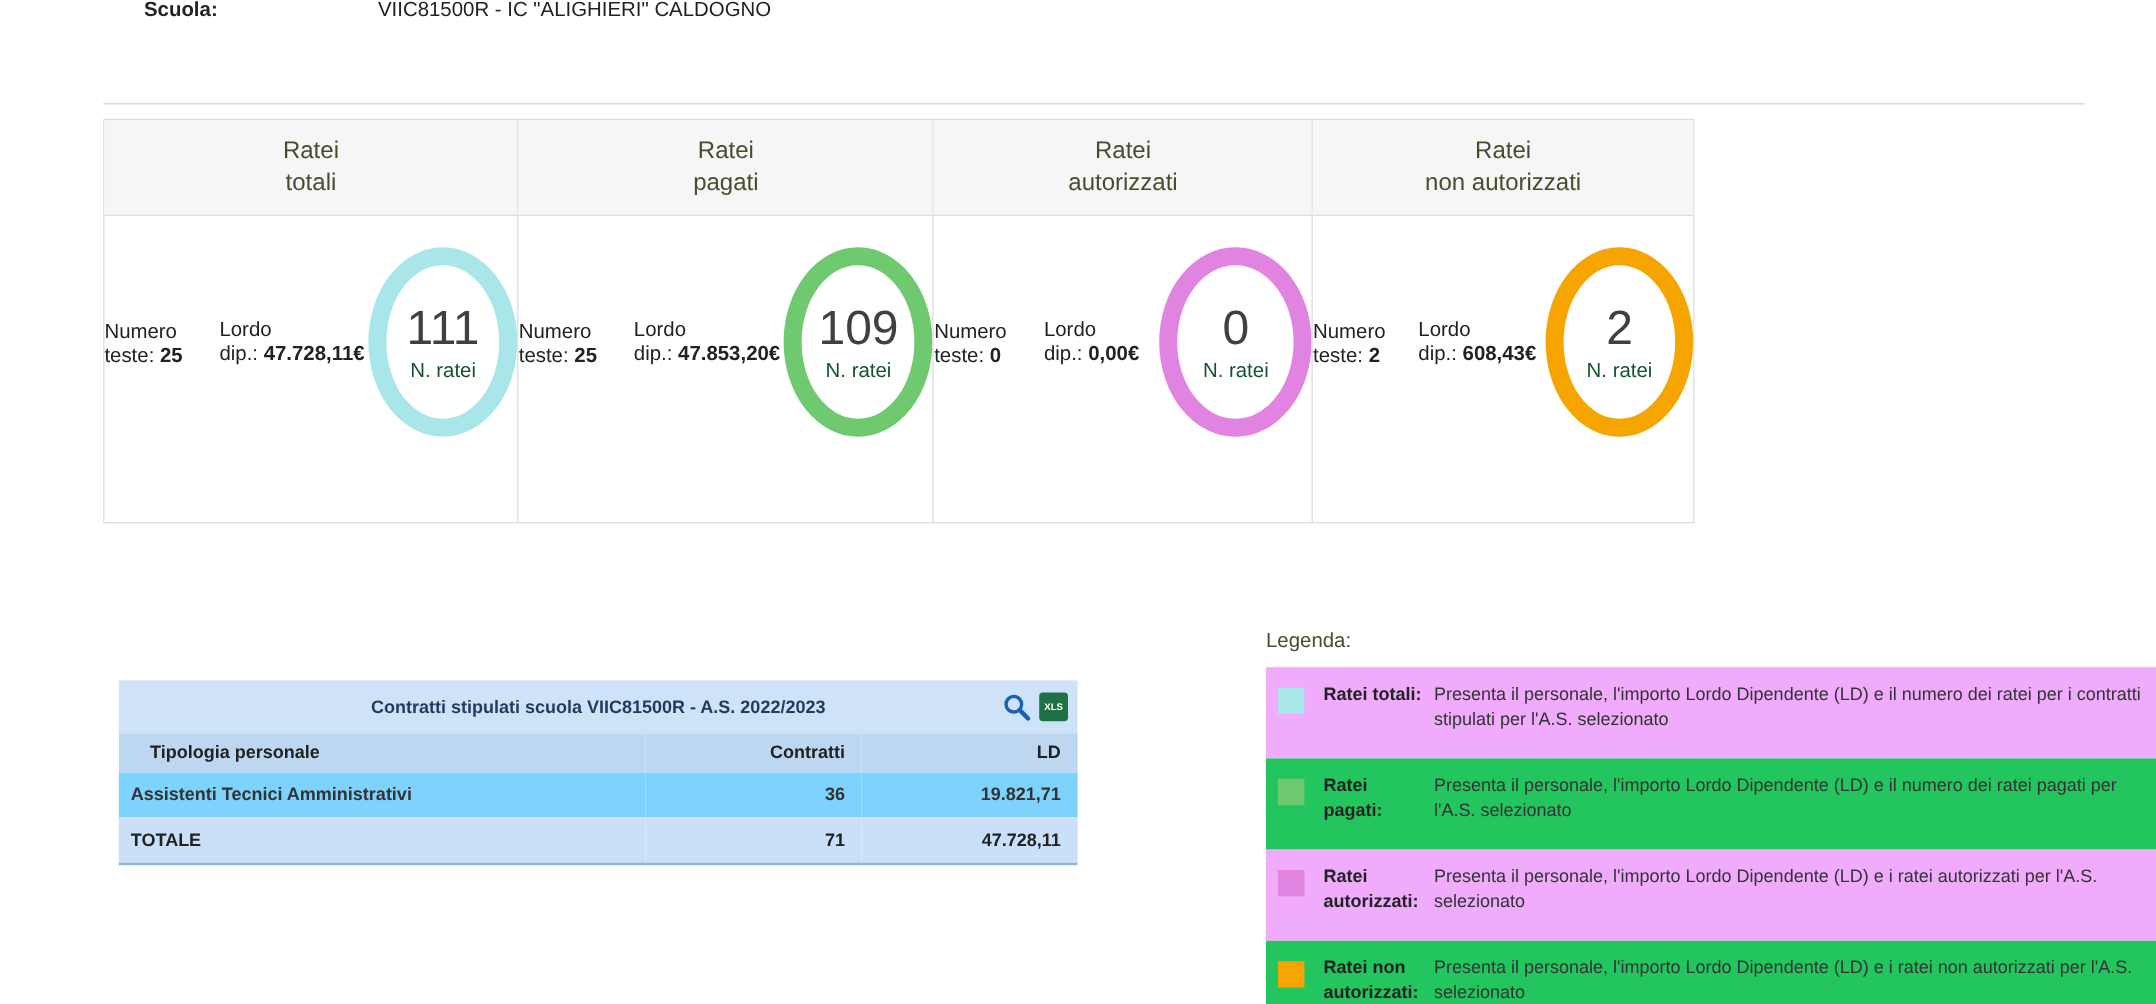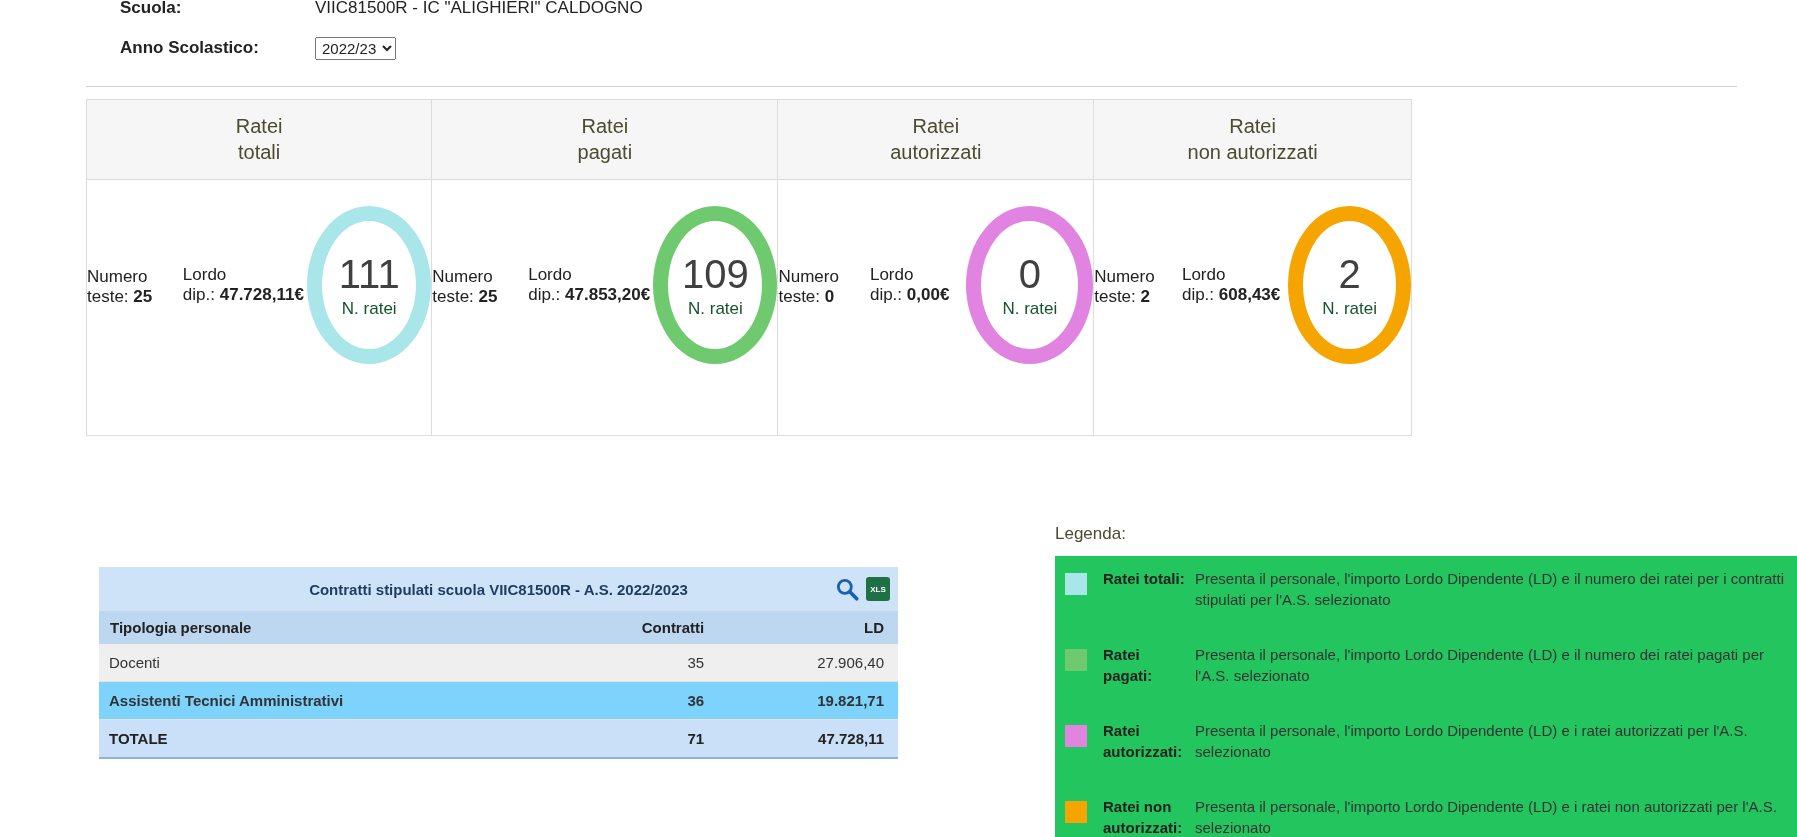--- a/index.html
+++ b/index.html
@@ -35,52 +35,46 @@
   
   .table-panel { position: absolute; left: 99px; top: 567px; width: 799px; }
   .t-title-row { position: relative; background: #cfe3f8; height: 44px; display: flex; align-items: center; justify-content: center; }
   .t-title { font-weight: bold; color: #1f3b5e; font-size: 15px; }
   .t-icons { position: absolute; right: 8px; top: 0; height: 100%; display: flex; align-items: center; gap: 6px; }
   .search-btn { cursor: pointer; display: flex; align-items: center; }
   .xls-icon { width: 24px; height: 24px; background: #1e7145; color: #fff; font-size: 8px; font-weight: bold;
               display: flex; align-items: center; justify-content: center; border-radius: 3px; cursor: pointer; }
   .ctable { width: 100%; border-collapse: collapse; table-layout: fixed; }
   .ctable col.c1 { width: 55%; } .ctable col.c2 { width: 22.5%; } .ctable col.c3 { width: 22.5%; }
-  .ctable th { background: #bdd7f0; font-weight: bold; text-align: left; padding: 8px 11px; font-size: 15px; color: #222; }
+  .ctable th { background: #bdd7f0; font-weight: bold; text-align: left; padding: 8px 26px; font-size: 15px; color: #222; }
   .ctable th.num, .ctable td.num { text-align: right; padding-right: 14px; }
   .ctable td { padding: 10px 10px; font-size: 15px; border-bottom: 1px solid #e3e3e3; color: #333; }
   tr.row-odd td { background: #efefef; }
   tr.row-even td { background: #7dd3fc; font-weight: bold; }
   tr.row-total td { background: #c9e0f8; font-weight: bold; border-top: 1px solid #a9c7e4; border-bottom: 2px solid #8fb4d6; color: #222; }
 
   
   .legend-panel { position: absolute; left: 1055px; top: 524px; width: 742px; }
   .legend-title { font-size: 17px; color: #4b4b2d; margin-bottom: 12px; }
   .legend-item { display: flex; align-items: flex-start; padding: 12px 10px 12px 8px; min-height: 76px; }
-  .legend-item.gray { background: #22c55e; }
+  .legend-item.gray { background: #f0abfc; }
   .legend-item.white { background: #22c55e; }
   .legend-swatch { width: 22px; height: 22px; flex: 0 0 22px; margin: 5px 16px 0 2px; background: #ccc; }
   .legend-label { flex: 0 0 92px; width: 92px; font-weight: bold; font-size: 15px; line-height: 21px; color: #222; padding-right: 6px; }
   .legend-text { flex: 1; font-size: 15px; line-height: 21px; color: #333; padding-top: 0; }
 </style>
 </head>
 <body>
 
 <div class="page">
 
   <div class="filters">
     <div class="filter-row">
       <span class="flabel">Scuola:</span>
       <span class="fvalue">VIIC81500R - IC "ALIGHIERI" CALDOGNO</span>
-    </div>
-    <div class="filter-row">
-      <span class="flabel">Anno Scolastico:</span>
-      <select class="year-select">
-        <option>2022/23</option>
-      </select>
     </div>
   </div>
 
   <div class="divider"></div>
 
   <div class="cards">
 
     <div class="card">
       <div class="card-header">
         <div>Ratei</div>
@@ -179,25 +173,20 @@
           <col class="c3">
         </colgroup>
       <thead>
         <tr>
           <th>Tipologia personale</th>
           <th class="num">Contratti</th>
           <th class="num">LD</th>
         </tr>
       </thead>
       <tbody>
-        <tr class="row-odd">
-          <td>Docenti</td>
-          <td class="num">35</td>
-          <td class="num">27.906,40</td>
-        </tr>
         <tr class="row-even">
           <td>Assistenti Tecnici Amministrativi</td>
           <td class="num">36</td>
           <td class="num">19.821,71</td>
         </tr>
         <tr class="row-total">
           <td>TOTALE</td>
           <td class="num">71</td>
           <td class="num">47.728,11</td>
         </tr>

